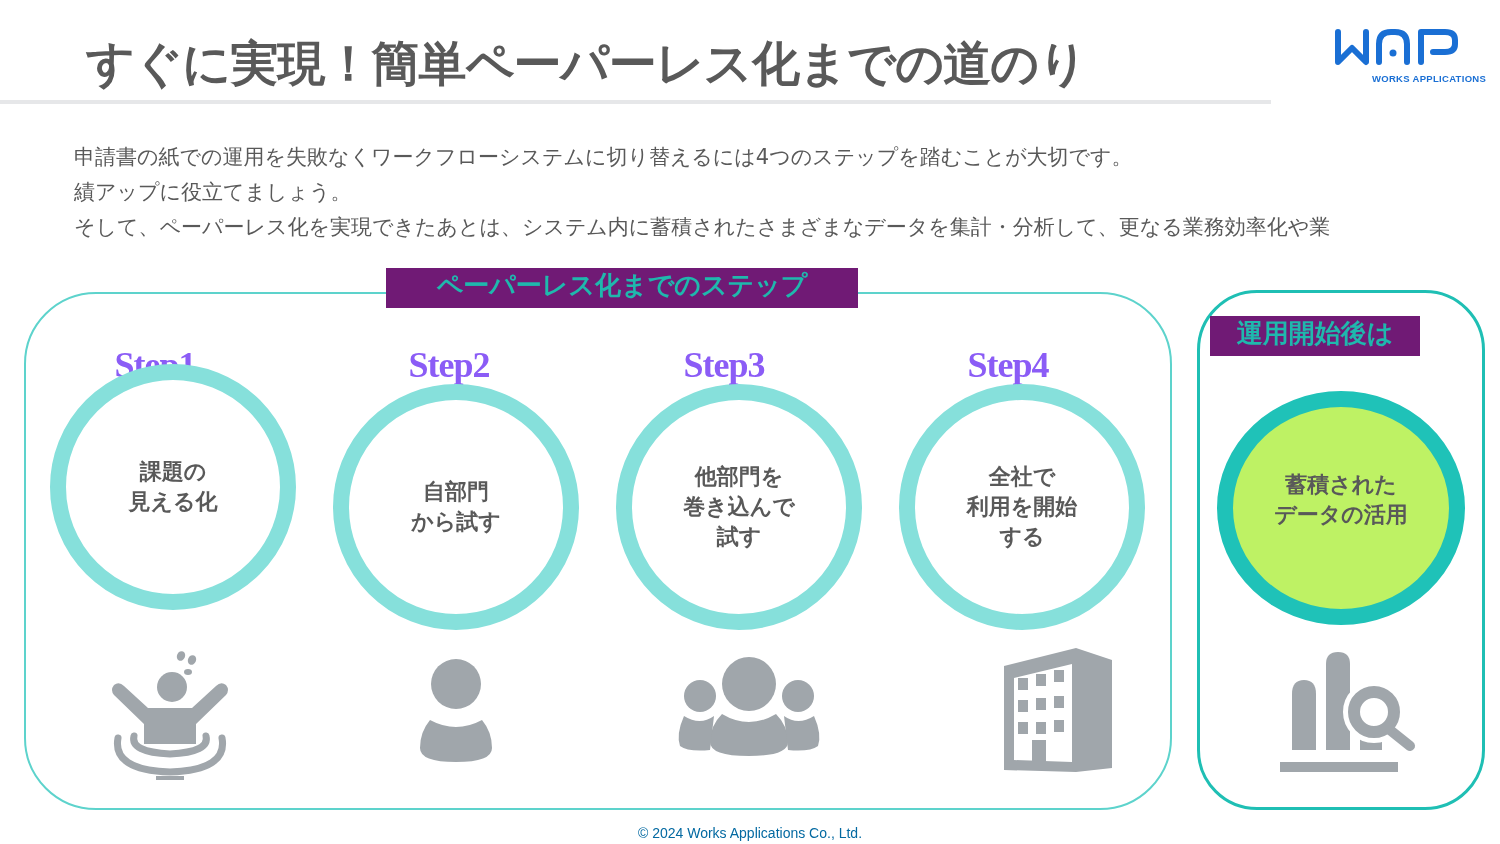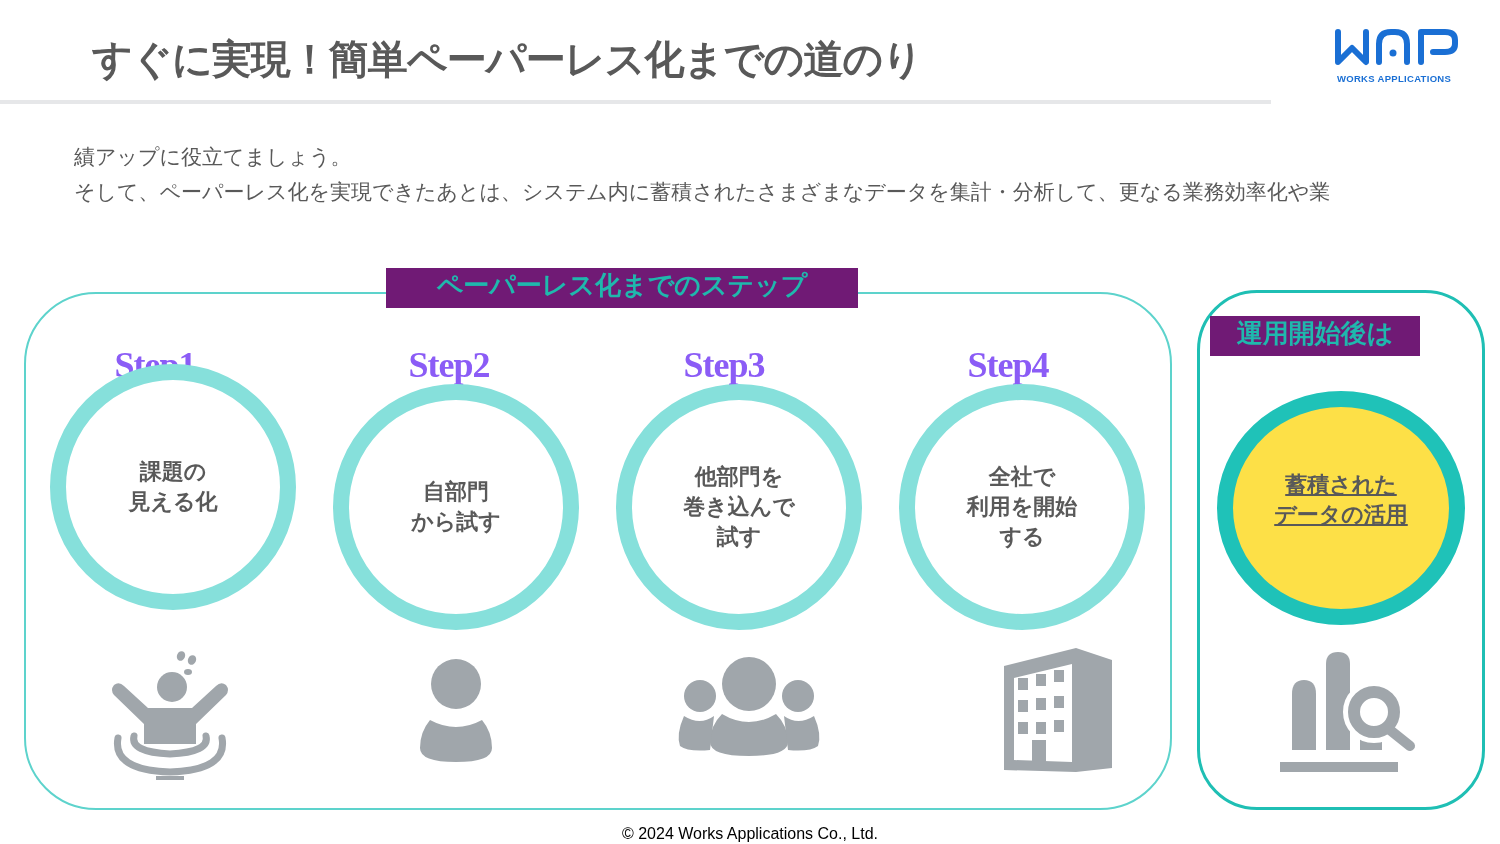--- a/index.html
+++ b/index.html
@@ -1,29 +1,29 @@
 <!DOCTYPE html>
 <html><head>
   <meta charset="utf-8">
   <style>
     * { box-sizing: border-box; margin: 0; padding: 0; }
     html, body { width: 1500px; height: 844px; background: #ffffff; overflow: hidden; }
     body { position: relative; font-family: "DejaVu Sans", "Liberation Sans", sans-serif; color: #595959; }
 
     .title {
-      position: absolute; left: 92px; top: 32px;
-      font-size: 40px; font-weight: bold; color: #595959; letter-spacing: -1px;
+      position: absolute; left: 86px; top: 32px;
+      font-size: 48px; font-weight: bold; color: #595959; letter-spacing: -1px;
       white-space: nowrap;
     }
     .title-rule {
       position: absolute; left: 0; top: 100px; width: 1271px; height: 4px; background: #e6e7e9;
     }
     .logo { position: absolute; left: 1333px; top: 26px; width: 128px; height: 60px; }
     .logo-text {
-      position: absolute; left: 1337px; top: 73px; font-size: 9.5px; font-weight: bold;
+      position: absolute; left: 1372px; top: 73px; font-size: 9.5px; font-weight: bold;
       color: #1a6fd4; letter-spacing: 0.3px; white-space: nowrap;
       font-family: "Liberation Sans", sans-serif;
     }
 
     .intro {
       position: absolute; left: 74px; top: 140px; width: 1360px;
       font-size: 21px; line-height: 35px; color: #595959;
     }
     .intro p { white-space: nowrap; }
 
@@ -45,31 +45,31 @@
     .step-title {
       position: absolute; width: 240px; text-align: center;
       font-family: Liberation Serif, serif; font-weight: bold;
       font-size: 36px; color: #8b5cf6; letter-spacing: -1px;
     }
     .circle {
       position: absolute; width: 246px; height: 246px; border-radius: 50%;
       border: 16px solid #86e0db; background: #fff;
       display: flex; align-items: center; justify-content: center; text-align: center;
     }
-    .circle.after { border-color: #1fc2b8; background: #fde047; width: 248px; height: 234px; text-decoration: underline; }
+    .circle.after { border-color: #1fc2b8; background: #bef264; width: 248px; height: 234px; }
     .circle-text {
       font-size: 22px; font-weight: bold; line-height: 30px; color: #595959;
       white-space: pre-line;
     }
 
     .icon { position: absolute; }
 
     .footer {
       position: absolute; left: 0; width: 1500px; top: 825px; text-align: center;
-      font-size: 16px; color: #000000; font-family: "Liberation Sans", sans-serif;
+      font-size: 14px; color: #0369a1; font-family: "Liberation Sans", sans-serif;
     }
   </style>
 </head>
 <body>
 
 <div class="title">すぐに実現！簡単ペーパーレス化までの道のり</div>
 <div class="title-rule"></div>
 
 <svg class="logo" viewBox="0 0 128 60">
   <g fill="none" stroke="#1a6fd4" stroke-width="6" stroke-linecap="round" stroke-linejoin="round">
@@ -78,20 +78,21 @@
 
     <path d="M46 36 L46 18 Q46 6 58 6 L62 6 Q74 6 74 18 L74 36"></path>
 
     <path d="M88 36 L88 6 L112 6 Q122 6 122 14 L122 18 Q122 26 112 26 L100 26"></path>
   </g>
   <circle cx="60" cy="27" r="3.5" fill="#1a6fd4"></circle>
 </svg>
 <div class="logo-text">WORKS APPLICATIONS</div>
 
 <div class="intro">
+  <p>申請書の紙での運用を失敗なくワークフローシステムに切り替えるには4つのステップを踏むことが大切です。</p>
   <p>績アップに役立てましょう。</p>
   <p>そして、ペーパーレス化を実現できたあとは、システム内に蓄積されたさまざまなデータを集計・分析して、更なる業務効率化や業</p>
 </div>
 
 <div class="panel-steps"></div>
 <div class="panel-label steps">ペーパーレス化までのステップ</div>
 
 <div class="panel-after"></div>
 <div class="panel-label after">運用開始後は</div>
 

